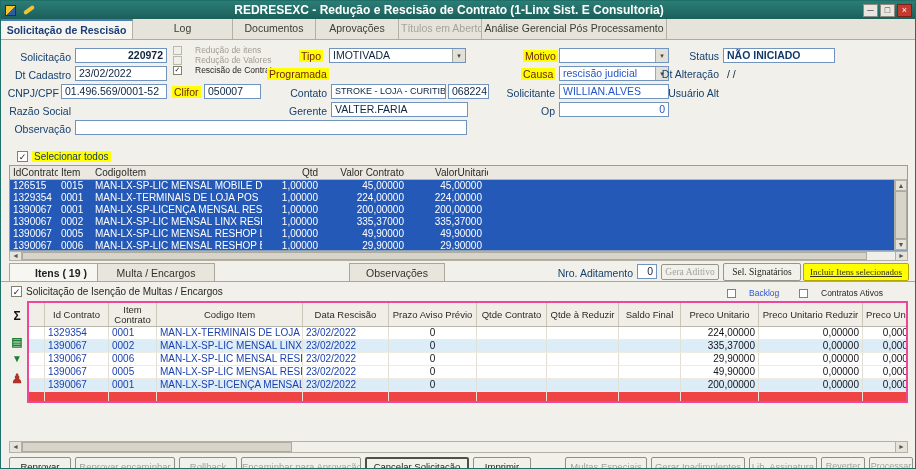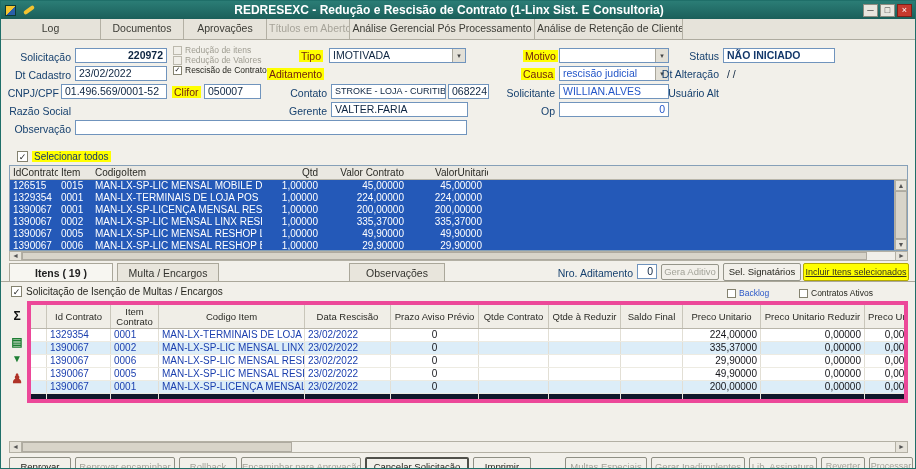--- a/index.html
+++ b/index.html
@@ -30,21 +30,21 @@
   .fld {position:absolute; height:15px; background:#ffffff; border:1px solid #7094bd; font-size:10.5px; line-height:13px; color:#0d2440; padding:0 3px; white-space:nowrap; overflow:hidden;}
   .fld.bold {font-weight:bold;}
   .fld.right {text-align:right;}
   .fld.blue {color:#2456c8;}
   .fld.sm {font-size:9px; line-height:13px;}
   .combo {padding-right:16px;}
   .dd {position:absolute; right:0; top:0; bottom:0; width:13px; background:#e3e0d7; border-left:1px solid #a9a69b; font-size:7px; color:#444; text-align:center; line-height:13px;}
 
   
   .cbrow {position:absolute; display:flex; align-items:center; gap:4px; font-size:10px; color:#26261f; white-space:nowrap;}
-  .cbrow.tiny {font-size:8.5px; gap:3px;align-items:center;}
+  .cbrow.tiny {font-size:8.5px; gap:13px;align-items:center;}
   .cbrow.dis {color:#9f9d92;}
   .cb {width:11px; height:11px; background:#fff; border:1px solid #84826f; display:inline-flex; align-items:center; justify-content:center; font-size:9px; color:#1a1a1a; flex:0 0 auto;}
   .cb.s {width:9px; height:9px; font-size:7px;}
   .cb.dis {background:#f1efe9; border-color:#bcb9ad;}
   .ytag {background:#ffff00; color:#17366b; padding:0 2px;}
   .bluetag {color:#2a57c8;}
 
   
   .g1 {position:absolute; left:8px; top:164px; width:899px; height:86px; background:#fff; border:1px solid #86a0b8;}
   .gcols1 {display:grid; grid-template-columns:48px 34px 170px 62px 86px 78px 1fr;}
@@ -61,27 +61,27 @@
   .hs {position:absolute; height:10px; background:#f1efe9; border:1px solid #b3b0a4; display:flex;}
   .hs-btn {width:12px; font-size:7px; line-height:8px; text-align:center; color:#555; background:#e6e3da; border-right:1px solid #b3b0a4; flex:0 0 auto;}
   .hs-btn.r {border-right:none; border-left:1px solid #b3b0a4;}
   .hs-thumb {background:#d8d4c9; border:1px solid #aeaaa0; flex:0 0 auto;}
   .hs-fill {flex:1;}
 
   
   .t2 {position:absolute; top:262px; height:19px; background:#e8e5dc; border:1px solid #aaa79a; border-bottom:none; font-size:10.5px; line-height:18px; text-align:center; color:#33332e; overflow:hidden; white-space:nowrap;}
   .t2.active {background:#f7f6f1; font-weight:bold; color:#222;}
   .t2line {position:absolute; left:0; top:280px; width:916px; height:1px; background:#aaa79a;}
-  .sbtn {position:absolute; background:#f2f0ea; border:1px solid #95958a; border-radius:2px; font-size:9.5px; text-align:center; color:#26261f; overflow:hidden; white-space:nowrap;}
+  .sbtn {position:absolute; background:#f2f0ea; border:1px solid #95958a; border-radius:2px; font-size:9.5px; text-align:center; color:#26261f; overflow:hidden; white-space:nowrap;font-family:Liberation Serif, serif;}
   .sbtn.dis {color:#a3a399;}
   .sbtn.yellow {background:#ffff00; border-color:#b3a800; text-decoration:underline; color:#33331f; font-size:9px;}
 
   
   .ico {position:absolute; left:8px; width:16px; text-align:center; font-weight:bold;}
-  .g2 {position:absolute; left:26px; top:300px; width:881px; height:102px; background:#0f172a; border:4px solid #ec4899; overflow:hidden;}
+  .g2 {position:absolute; left:26px; top:300px; width:881px; height:102px; background:#ef4444; border:2px solid #ec4899; overflow:hidden;}
   .gcols2 {display:grid; grid-template-columns:16px 64px 48px 146px 86px 88px 70px 72px 62px 78px 104px 60px;}
   .g2-head {height:24px; background:#f0eee7; border-bottom:1px solid #b9b6aa; font-size:9.5px; color:#2a2a25;}
   .g2-head span {border-right:1px solid #c9c6ba; display:flex; align-items:center; justify-content:center; text-align:center; line-height:10px; overflow:hidden; padding:0 1px;}
   .g2-row {height:13px; font-size:10px; line-height:12px; border-bottom:1px solid #edebe2; white-space:nowrap; background:#fff;}
   .g2-row span {border-right:1px solid #e2dfd5; overflow:hidden; padding:0 3px; display:block;}
   .g2-body .g2-row:nth-child(2), .g2-body .g2-row:nth-child(5) {background:#dcedf8;}
   .tblue {color:#1b3fae;}
   .num {text-align:right; color:#15151a;}
   .ctr {text-align:center; color:#15151a;}
   .g2-empty {height:49px;}
@@ -103,26 +103,26 @@
     <span class="tb-ic2"></span>
     <span class="tb-title">REDRESEXC - Redução e Rescisão de Contrato (1-Linx Sist. E Consultoria)</span>
     <span class="winbtns">
       <span class="wb">─</span>
       <span class="wb">□</span>
       <span class="wb close">×</span>
     </span>
   </div>
 
   <div class="tabbar">
+    <div class="tab active" style="width:132px">Solicitação de Rescisão</div>
     <div class="tab" style="width:100px">Log</div>
     <div class="tab" style="width:83px">Documentos</div>
     <div class="tab" style="width:83px">Aprovações</div>
     <div class="tab disabled" style="width:83px">Títulos em Aberto</div>
     <div class="tab" style="width:185px">Análise Gerencial Pós Processamento</div>
-    <div class="tab" style="width:148px">Análise de Retenção de Cliente</div>
   </div>
 
   <span class="lbl" style="left:4px; top:50px; width:66px">Solicitação</span>
   <span class="fld bold right" style="left:74px; top:47px; width:92px">220972</span>
 
   <span class="cbrow tiny dis" style="left:172px; top:44px">
     <span class="cb s dis"></span>
     <span>Redução de itens</span>
   </span>
   <span class="cbrow tiny dis" style="left:172px; top:54px">
@@ -141,21 +141,21 @@
 
   <span class="ylbl" style="left:522px; top:49px">Motivo</span>
   <span class="fld combo" style="left:558px; top:47px; width:110px"><span></span><span class="dd">▾</span></span>
 
   <span class="lbl" style="left:668px; top:49px; width:50px">Status</span>
   <span class="fld bold" style="left:722px; top:47px; width:112px; color:#13386b">NÃO INICIADO</span>
 
   <span class="lbl" style="left:4px; top:68px; width:66px">Dt Cadastro</span>
   <span class="fld" style="left:74px; top:65px; width:92px">23/02/2022</span>
 
-  <span class="ylbl" style="left:266px; top:67px">Aditamento</span>
+  <span class="ylbl" style="left:266px; top:67px">Programada</span>
 
   <span class="ylbl" style="left:520px; top:67px">Causa</span>
   <span class="fld combo blue" style="left:558px; top:65px; width:110px"><span>rescisão judicial</span><span class="dd">▾</span></span>
 
   <span class="lbl" style="left:656px; top:67px; width:62px">Dt Alteração</span>
   <span class="ptxt" style="left:726px; top:67px">/ /</span>
 
   <span class="lbl" style="left:4px; top:86px; width:54px">CNPJ/CPF</span>
   <span class="fld" style="left:60px; top:83px; width:106px">01.496.569/0001-52</span>
 
@@ -263,21 +263,21 @@
     </div>
   </div>
   <div class="hs" style="left:8px; top:250px; width:899px">
     <span class="hs-btn">◄</span>
     <span class="hs-thumb" style="width:845px"></span>
     <span class="hs-fill"></span>
     <span class="hs-btn r">►</span>
   </div>
 
   <div class="t2 active" style="left:8px; width:104px">Itens ( 19 )</div>
-  <div class="t2" style="left:116px; width:102px">Multa / Encargos</div>
+  <div class="t2" style="left:96px; width:118px">Multa / Encargos</div>
   <div class="t2" style="left:348px; width:96px">Observações</div>
   <div class="t2line"></div>
 
   <span class="lbl" style="left:552px; top:266px; width:80px">Nro. Aditamento</span>
   <span class="fld right" style="left:636px; top:263px; width:20px">0</span>
   <span class="sbtn dis" style="left:660px; top:263px; width:58px; height:16px; line-height:14px">Gera Aditivo</span>
   <span class="sbtn" style="left:722px; top:262px; width:78px; height:18px; line-height:16px">Sel. Signatários</span>
   <span class="sbtn yellow" style="left:802px; top:262px; width:106px; height:18px; line-height:16px">Incluir Itens selecionados</span>
 
   <span class="cbrow" style="left:10px; top:285px">

